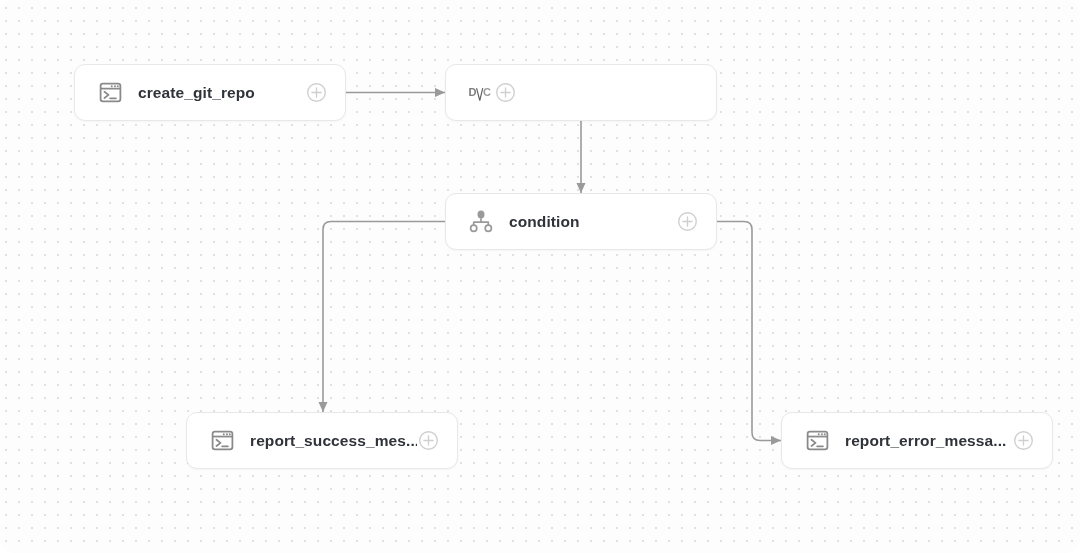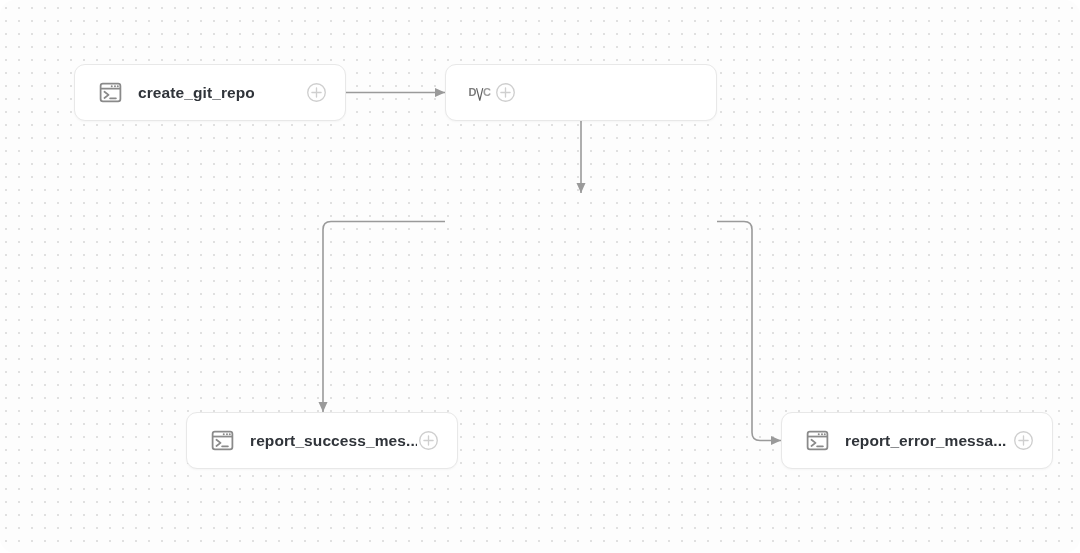--- a/index.html
+++ b/index.html
@@ -152,20 +152,37 @@
       </svg>
     </span>
     <span class="node-add">
       <svg width="21" height="21" viewBox="0 0 22 22">
         <circle cx="11" cy="11" r="9.2" fill="none" stroke="#cfcfcf" stroke-width="1.4"></circle>
         <path d="M 11 6.2 L 11 15.8 M 6.2 11 L 15.8 11" stroke="#cfcfcf" stroke-width="1.4" stroke-linecap="round"></path>
       </svg>
     </span>
   </div>
 
+  <div class="node" id="node-condition">
+    <span class="node-icon">
+      <svg width="26" height="26" viewBox="0 0 26 26">
+        <ellipse cx="13" cy="5.6" rx="3.5" ry="4.0" fill="#9a9a9a"></ellipse>
+        <path d="M 13 9.8 L 13 13.2 M 5.7 13.2 L 20.3 13.2 M 5.7 13.2 L 5.7 16.2 M 20.3 13.2 L 20.3 16.2" fill="none" stroke="#9a9a9a" stroke-width="1.7" stroke-linecap="round"></path>
+        <circle cx="5.7" cy="19.2" r="3.1" fill="none" stroke="#9a9a9a" stroke-width="1.7"></circle>
+        <circle cx="20.3" cy="19.2" r="3.1" fill="none" stroke="#9a9a9a" stroke-width="1.7"></circle>
+      </svg>
+    </span>
+    <span class="node-label">condition</span>
+    <span class="node-add">
+      <svg width="21" height="21" viewBox="0 0 22 22">
+        <circle cx="11" cy="11" r="9.2" fill="none" stroke="#cfcfcf" stroke-width="1.4"></circle>
+        <path d="M 11 6.2 L 11 15.8 M 6.2 11 L 15.8 11" stroke="#cfcfcf" stroke-width="1.4" stroke-linecap="round"></path>
+      </svg>
+    </span>
+  </div>
 
   <div class="node" id="node-report-success">
     <span class="node-icon">
       <svg width="25" height="25" viewBox="0 0 24 24">
         <rect x="2.5" y="3.5" width="19" height="17" rx="2.2" ry="2.2" fill="none" stroke="#8a8a8a" stroke-width="1.7"></rect>
         <path d="M 2.5 8.2 L 21.5 8.2" stroke="#8a8a8a" stroke-width="1.7" fill="none"></path>
         <circle cx="13.2" cy="5.9" r="0.95" fill="#8a8a8a"></circle>
         <circle cx="16.3" cy="5.9" r="0.95" fill="#8a8a8a"></circle>
         <circle cx="19.0" cy="5.9" r="0.95" fill="#8a8a8a"></circle>
         <path d="M 6.2 11.3 L 10.1 14.3 L 6.2 17.3" fill="none" stroke="#8a8a8a" stroke-width="1.7" stroke-linecap="round" stroke-linejoin="round"></path>

